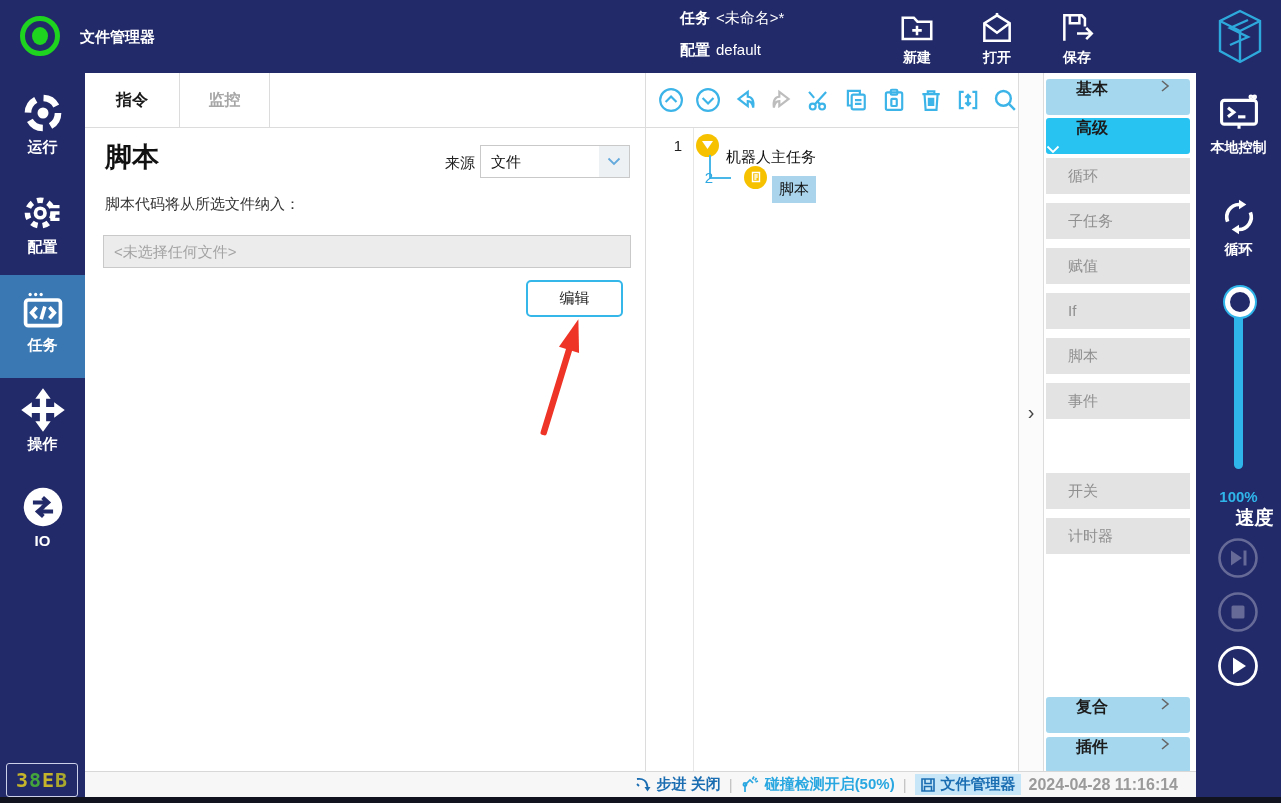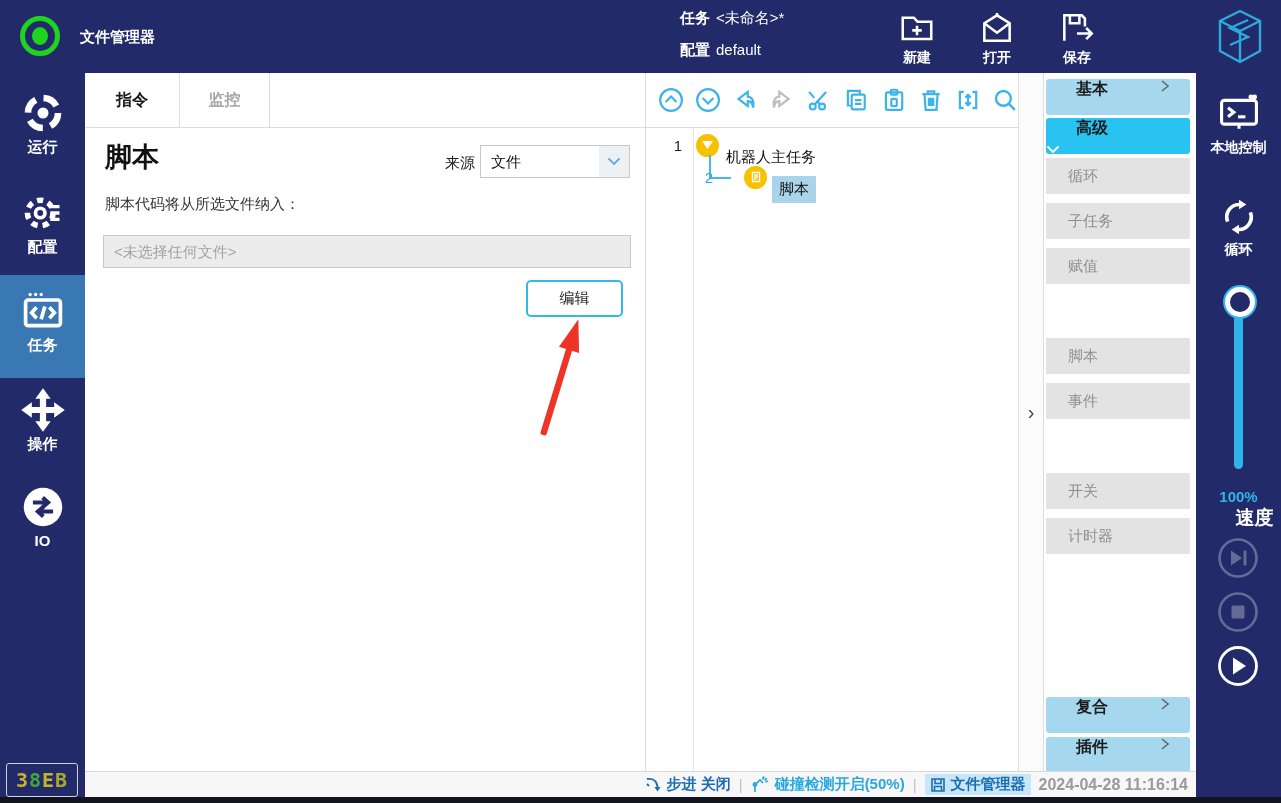--- a/index.html
+++ b/index.html
@@ -84,21 +84,21 @@
   .rnav .cap{font-size:14px;font-weight:bold;margin-top:2px;}
   .slider-track{position:absolute;left:38px;top:228px;width:9px;height:168px;background:#2fb5ea;border-radius:5px;}
   .slider-knob{position:absolute;left:29px;top:214px;width:20px;height:20px;border:5px solid #ffffff;border-radius:50%;
                background:#232a69;box-shadow:0 0 0 2px #2fb5ea;}
   .speed-val{position:absolute;left:0;top:415px;width:85px;text-align:center;color:#2fb5ea;font-size:15px;font-weight:bold;}
   .speed-lab{position:absolute;left:16px;top:432px;width:85px;text-align:center;color:#fff;font-size:19px;font-weight:bold;}
   .pb{position:absolute;left:21px;width:42px;height:42px;}
 
   
   .statusbar{position:absolute;left:85px;top:771px;width:1111px;height:26px;background:#f7f7f7;border-top:1px solid #d8d8d8;
-             box-sizing:border-box;display:flex;align-items:center;justify-content:flex-end;padding-right:8px;font-size:15px;font-weight:bold;}
+             box-sizing:border-box;display:flex;align-items:center;justify-content:flex-end;padding-right:18px;font-size:15px;font-weight:bold;}
   .sb-item{display:flex;align-items:center;gap:5px;white-space:nowrap;}
   .sb-sep{color:#c0c0c0;margin:0 8px;font-weight:normal;}
   .sb-step{color:#1b6db2;}
   .sb-coll{color:#29a7e0;}
   .sb-fm{color:#1b6db2;background:#c7e6f8;padding:1px 5px;}
   .sb-time{color:#9a9a9a;margin-left:8px;font-size:16px;}
   .bottom-strip{position:absolute;left:0;top:797px;width:1281px;height:6px;background:#11131f;}
 </style>
 </head>
 <body>
@@ -371,20 +371,21 @@
       <span class="c">
         <svg width="14" height="9" viewBox="0 0 14 9" fill="none" stroke="#fff" stroke-width="1.8">
             <path d="M1.5 1.5 L7 7 L12.5 1.5"></path>
           </svg>
       </span>
     </div>
 
     <div class="gitem" style="top:85px;">循环</div>
     <div class="gitem" style="top:130px;">子任务</div>
     <div class="gitem" style="top:175px;">赋值</div>
+    <div class="gitem" style="top:220px;">If</div>
     <div class="gitem" style="top:265px;">脚本</div>
     <div class="gitem" style="top:310px;">事件</div>
     <div class="gitem" style="top:400px;">开关</div>
     <div class="gitem" style="top:445px;">计时器</div>
 
     <div class="cat lite" style="top:624px;">
       <span class="t">复合</span>
       <span class="c">
         <svg width="10" height="14" viewBox="0 0 10 14" fill="none" stroke="#666" stroke-width="1.6">
             <path d="M2 2 L8 7 L2 12"></path>

